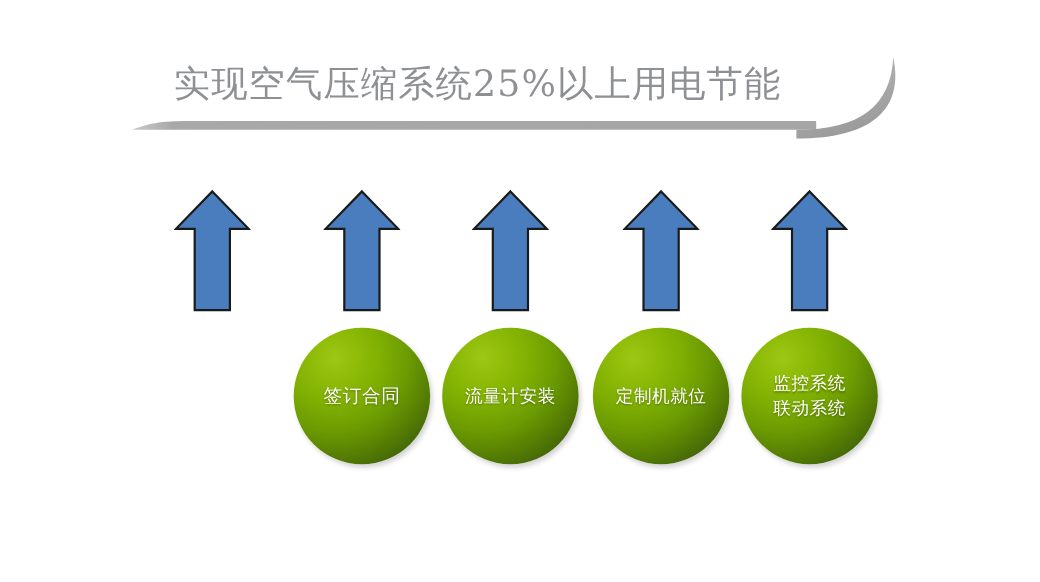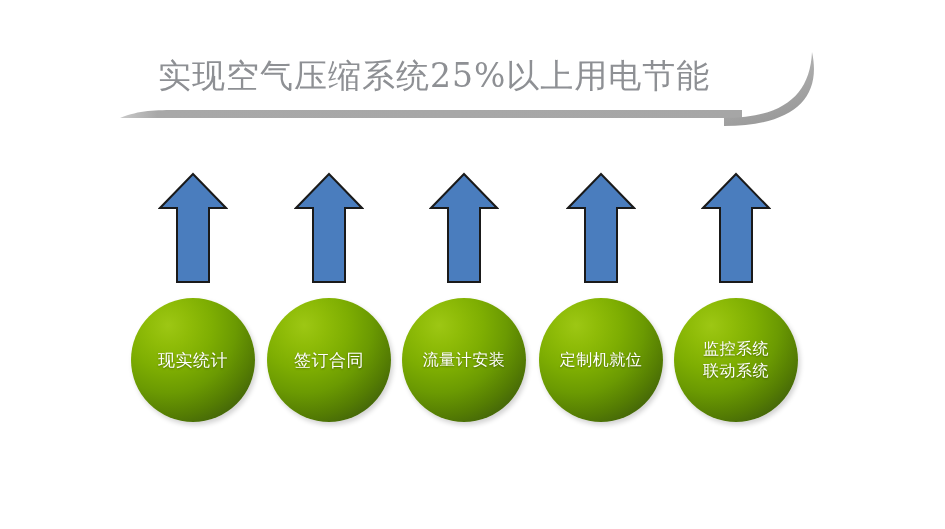--- a/index.html
+++ b/index.html
@@ -141,23 +141,20 @@
     </svg>
     <div class="banner-title">实现空气压缩系统25%以上用电节能</div>
   </div>
 
   <div class="steps">
 
     <div class="step" style="left:125px;">
       <svg class="arrow" viewBox="0 0 70 116">
         <polygon points="35,4 68,38 51,38 51,112 19,112 19,38 2,38" fill="#4a7dbe" stroke="#1a1a1a" stroke-width="2" stroke-linejoin="miter"></polygon>
       </svg>
-      <div class="bubble">
-        <span class="bubble-label">现实统计</span>
-      </div>
     </div>
 
     <div class="step" style="left:396px;">
       <svg class="arrow" viewBox="0 0 70 116">
         <polygon points="35,4 68,38 51,38 51,112 19,112 19,38 2,38" fill="#4a7dbe" stroke="#1a1a1a" stroke-width="2" stroke-linejoin="miter"></polygon>
       </svg>
       <div class="bubble">
         <span class="bubble-label small">流量计安装</span>
       </div>
     </div>

